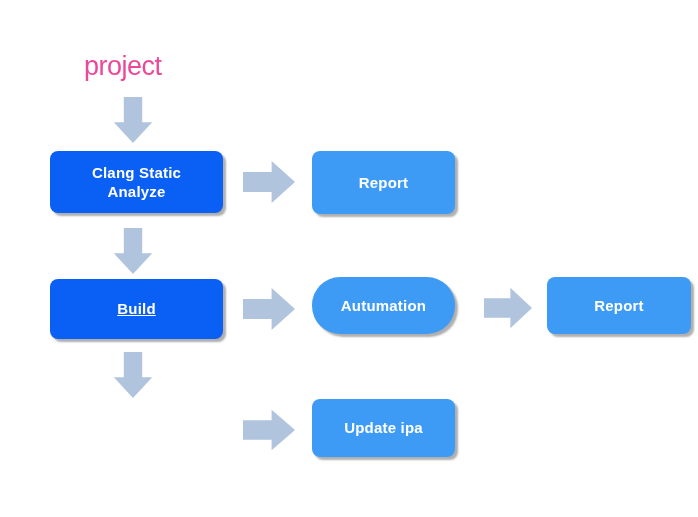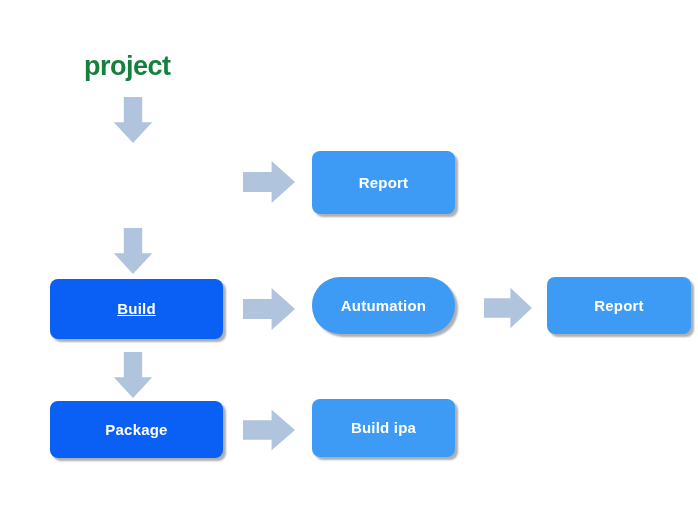--- a/index.html
+++ b/index.html
@@ -15,24 +15,24 @@
     position: relative;
     width: 698px;
     height: 517px;
     background: #ffffff;
     overflow: hidden;
   }
 
   
   .title {
     position: absolute;
-    font-weight: bold;
+    font-weight: normal;
     font-size: 27px;
     letter-spacing: -0.5px;
-    color: #15803d;
+    color: #ec4899;
     white-space: nowrap;
   }
 
   
   .node {
     position: absolute;
     box-sizing: border-box;
     border-radius: 8px;
     display: flex;
     align-items: center;
@@ -63,20 +63,23 @@
 </style>
 </head>
 <body>
 
 <div id="canvas">
 
   <div class="title" style="left:84px; top:51px;">project</div>
 
   <div class="arrow down" style="left:113px; top:97px; width:40px; height:46px;"></div>
 
+  <div class="node dark" style="left:50px; top:151px; width:173px; height:62px;">
+    <span class="label"><span>Clang Static</span><br><span>Analyze</span></span>
+  </div>
 
   <div class="arrow right" style="left:243px; top:160px; width:52px; height:44px;"></div>
 
   <div class="node light" style="left:312px; top:151px; width:143px; height:63px;">
     <span class="label">Report</span>
   </div>
 
   <div class="arrow down" style="left:113px; top:228px; width:40px; height:46px;"></div>
 
   <div class="node dark" style="left:50px; top:279px; width:173px; height:60px;text-decoration:underline;">
@@ -90,23 +93,20 @@
   </div>
 
   <div class="arrow right" style="left:484px; top:287px; width:48px; height:42px;"></div>
 
   <div class="node light" style="left:547px; top:277px; width:144px; height:57px;">
     <span class="label">Report</span>
   </div>
 
   <div class="arrow down" style="left:113px; top:352px; width:40px; height:46px;"></div>
 
-  <div class="node dark" style="left:50px; top:401px; width:173px; height:57px;">
-    <span class="label">Package</span>
-  </div>
 
   <div class="arrow right" style="left:243px; top:409px; width:52px; height:42px;"></div>
 
   <div class="node light" style="left:312px; top:399px; width:143px; height:58px;">
-    <span class="label">Build ipa</span>
+    <span class="label">Update ipa</span>
   </div>
 
 </div>
 
 </body></html>

